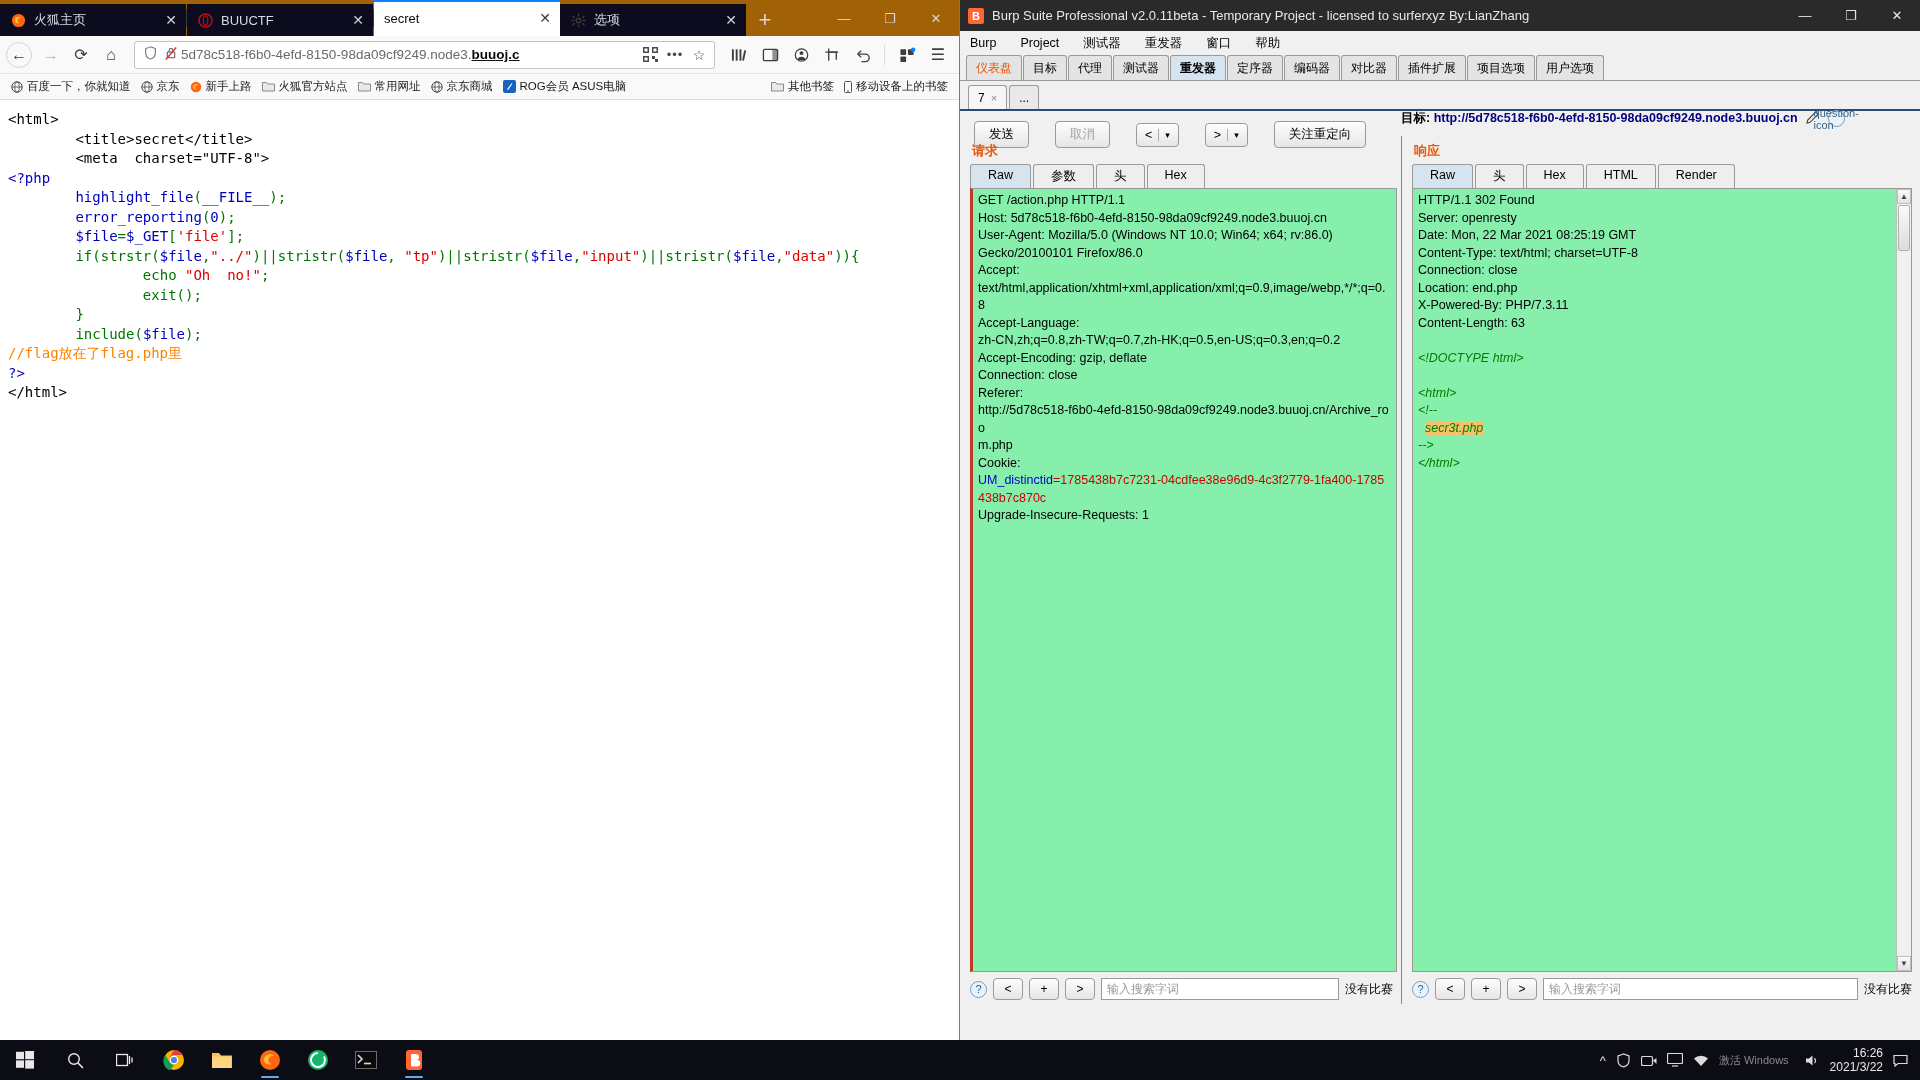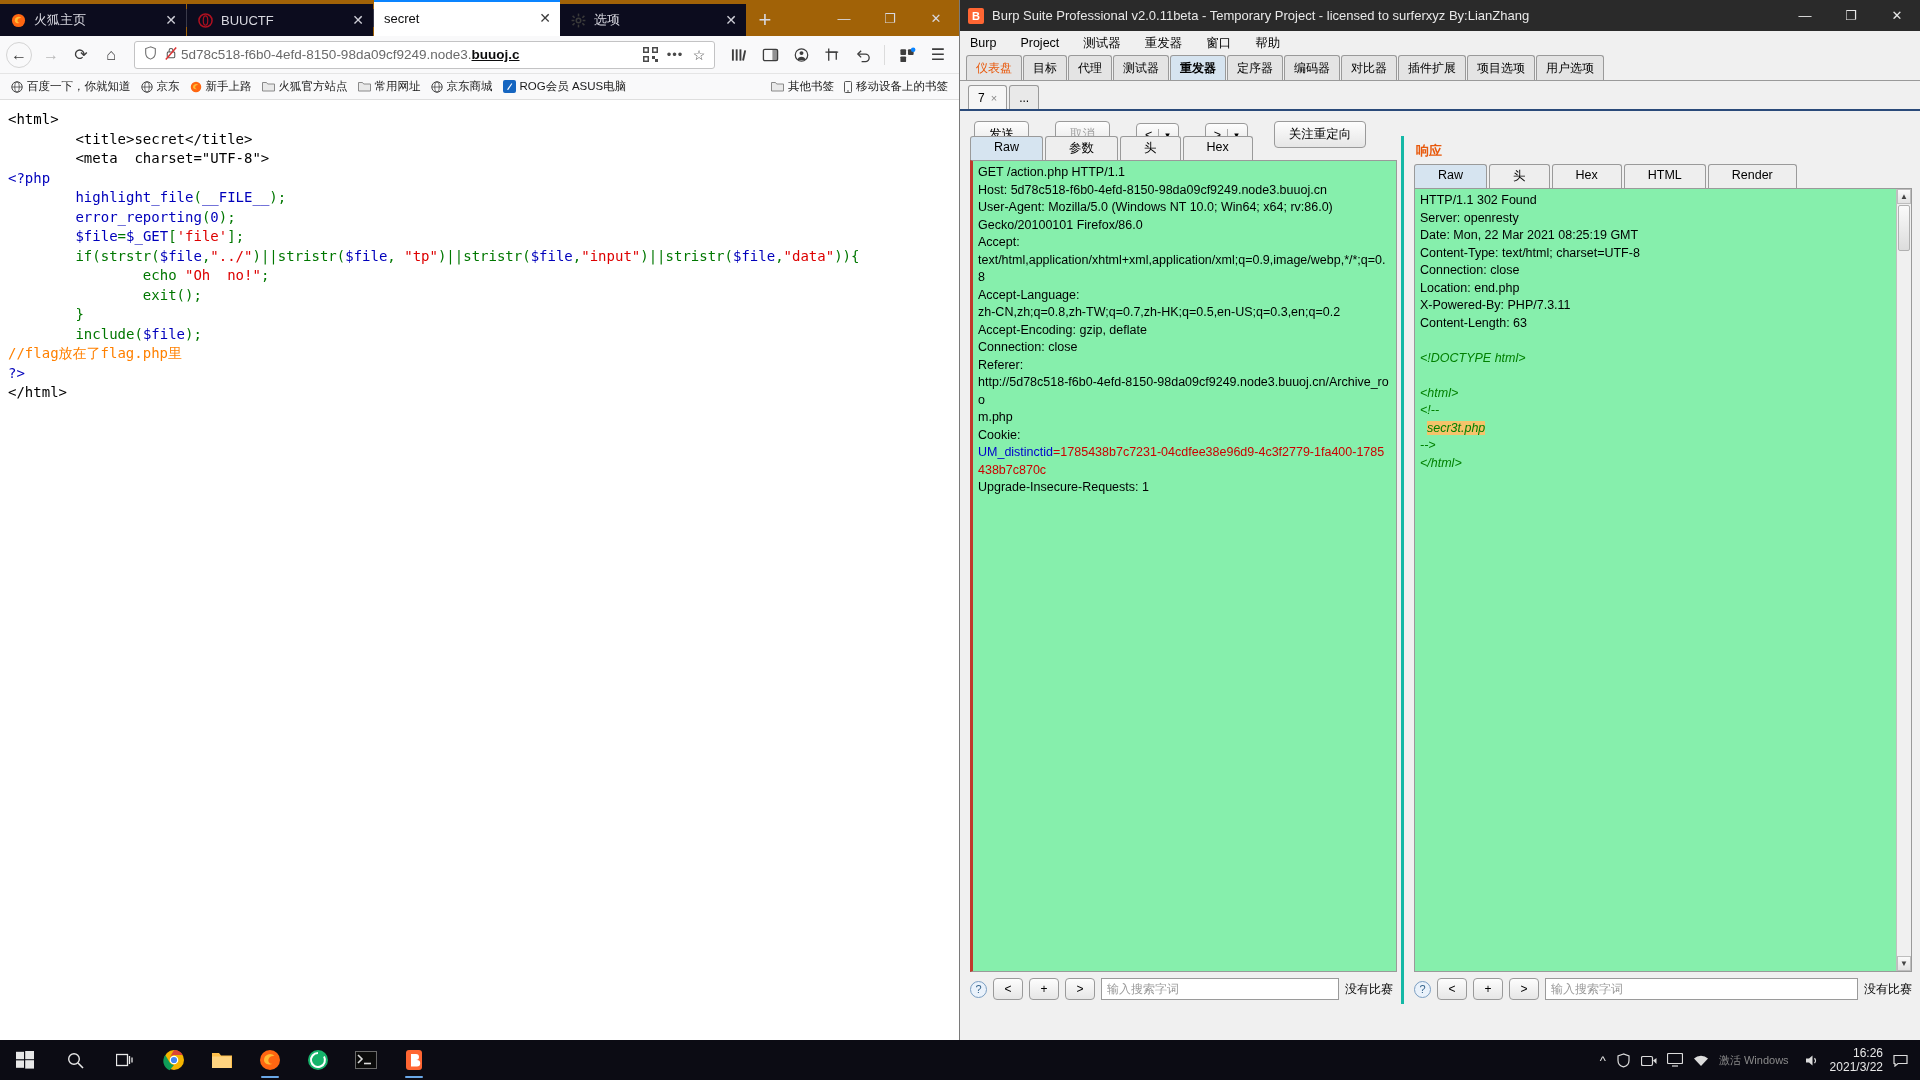--- a/index.html
+++ b/index.html
@@ -162,26 +162,26 @@
   .target-line .ic { color:#444; font-size:13px; }
   .qmark {
     width:17px;height:17px;border-radius:50%;border:1px solid #7a9ec2;
     background:#eaf2fb; color:#36648b; font-size:11px;
     display:flex;align-items:center;justify-content:center;
   }
 
   .panes { position:absolute; left:0; top:136px; right:0; bottom:36px; display:flex; }
   .pane { display:flex; flex-direction:column; position:relative; }
   .pane-left { width:441px; border-right:0; }
-  .pane-right { flex:1 1 auto; border-left:3px solid #14b8a6; }
+  .pane-right { flex:1 1 auto; border-left:1px solid #14b8a6; }
   .pane-head { color:#e8590c; font-weight:bold; font-size:13px; padding:6px 0 4px 12px; }
   .pane-tabs { display:flex; padding-left:10px; }
   .ptab {
     border:1px solid #9a9a9a; border-bottom:none; background:#eeeeee;
-    padding:3px 23px; font-size:12.5px; border-radius:3px 3px 0 0; margin-right:2px;
+    padding:3px 17px; font-size:12.5px; border-radius:3px 3px 0 0; margin-right:2px;
   }
   .ptab.sel { background:#d6e4f0; }
   .msgbody {
     flex:1 1 auto; background:#86efac; border:1px solid #9a9a9a;
     margin: 0 4px 0 10px; overflow:hidden; position:relative;
     border-left:3px solid #c0392b;
   }
   .pane-right .msgbody { border-left:1px solid #9a9a9a; margin:0 8px 0 10px; }
   .msgtext {
     font-family: "Liberation Sans", sans-serif; font-size:12.5px; line-height:17.5px;
@@ -563,24 +563,34 @@
         <span class="carat">▾</span>
       </div>
       <div class="bbtn arrow">
         <span>&gt;</span>
         <span class="divline"></span>
         <span class="carat">▾</span>
       </div>
       <div class="bbtn">关注重定向</div>
     </div>
 
+    <div class="target-line">
+      <span class="tl"><span class="lbl">目标:</span> <span class="val">http://5d78c518-f6b0-4efd-8150-98da09cf9249.node3.buuoj.cn</span></span>
+      <span class="ic">
+        <svg width="14" height="14" viewBox="0 0 14 14">
+            <path d="M1 13l.7-3 8-8 2.3 2.3-8 8z" fill="none" stroke="#444" stroke-width="1.1"></path>
+          </svg>
+      </span>
+      <span class="qmark">question-icon</span>
+    </div>
 
     <div class="panes">
 
       <div class="pane pane-left">
+        <div class="pane-head">请求</div>
         <div class="pane-tabs" id="req-tabs">
             <div class="ptab sel"><span>Raw</span></div>
             <div class="ptab"><span>参数</span></div>
             <div class="ptab"><span>头</span></div>
             <div class="ptab"><span>Hex</span></div>
           </div>
         <div class="msgbody">
           <div class="msgtext" id="req-text"><div><span>GET /action.php HTTP/1.1</span></div><div><span>Host: 5d78c518-f6b0-4efd-8150-98da09cf9249.node3.buuoj.cn</span></div><div><span>User-Agent: Mozilla/5.0 (Windows NT 10.0; Win64; x64; rv:86.0)</span></div><div><span>Gecko/20100101 Firefox/86.0</span></div><div><span>Accept:</span></div><div><span>text/html,application/xhtml+xml,application/xml;q=0.9,image/webp,*/*;q=0.</span></div><div><span>8</span></div><div><span>Accept-Language:</span></div><div><span>zh-CN,zh;q=0.8,zh-TW;q=0.7,zh-HK;q=0.5,en-US;q=0.3,en;q=0.2</span></div><div><span>Accept-Encoding: gzip, deflate</span></div><div><span>Connection: close</span></div><div><span>Referer:</span></div><div><span>http://5d78c518-f6b0-4efd-8150-98da09cf9249.node3.buuoj.cn/Archive_roo</span></div><div><span>m.php</span></div><div><span>Cookie:</span></div><div><span class="blue">UM_distinctid</span><span class="red">=1785438b7c7231-04cdfee38e96d9-4c3f2779-1fa400-1785438b7c870c</span></div><div><span>Upgrade-Insecure-Requests: 1</span></div></div>
         </div>
         <div class="pane-foot">

